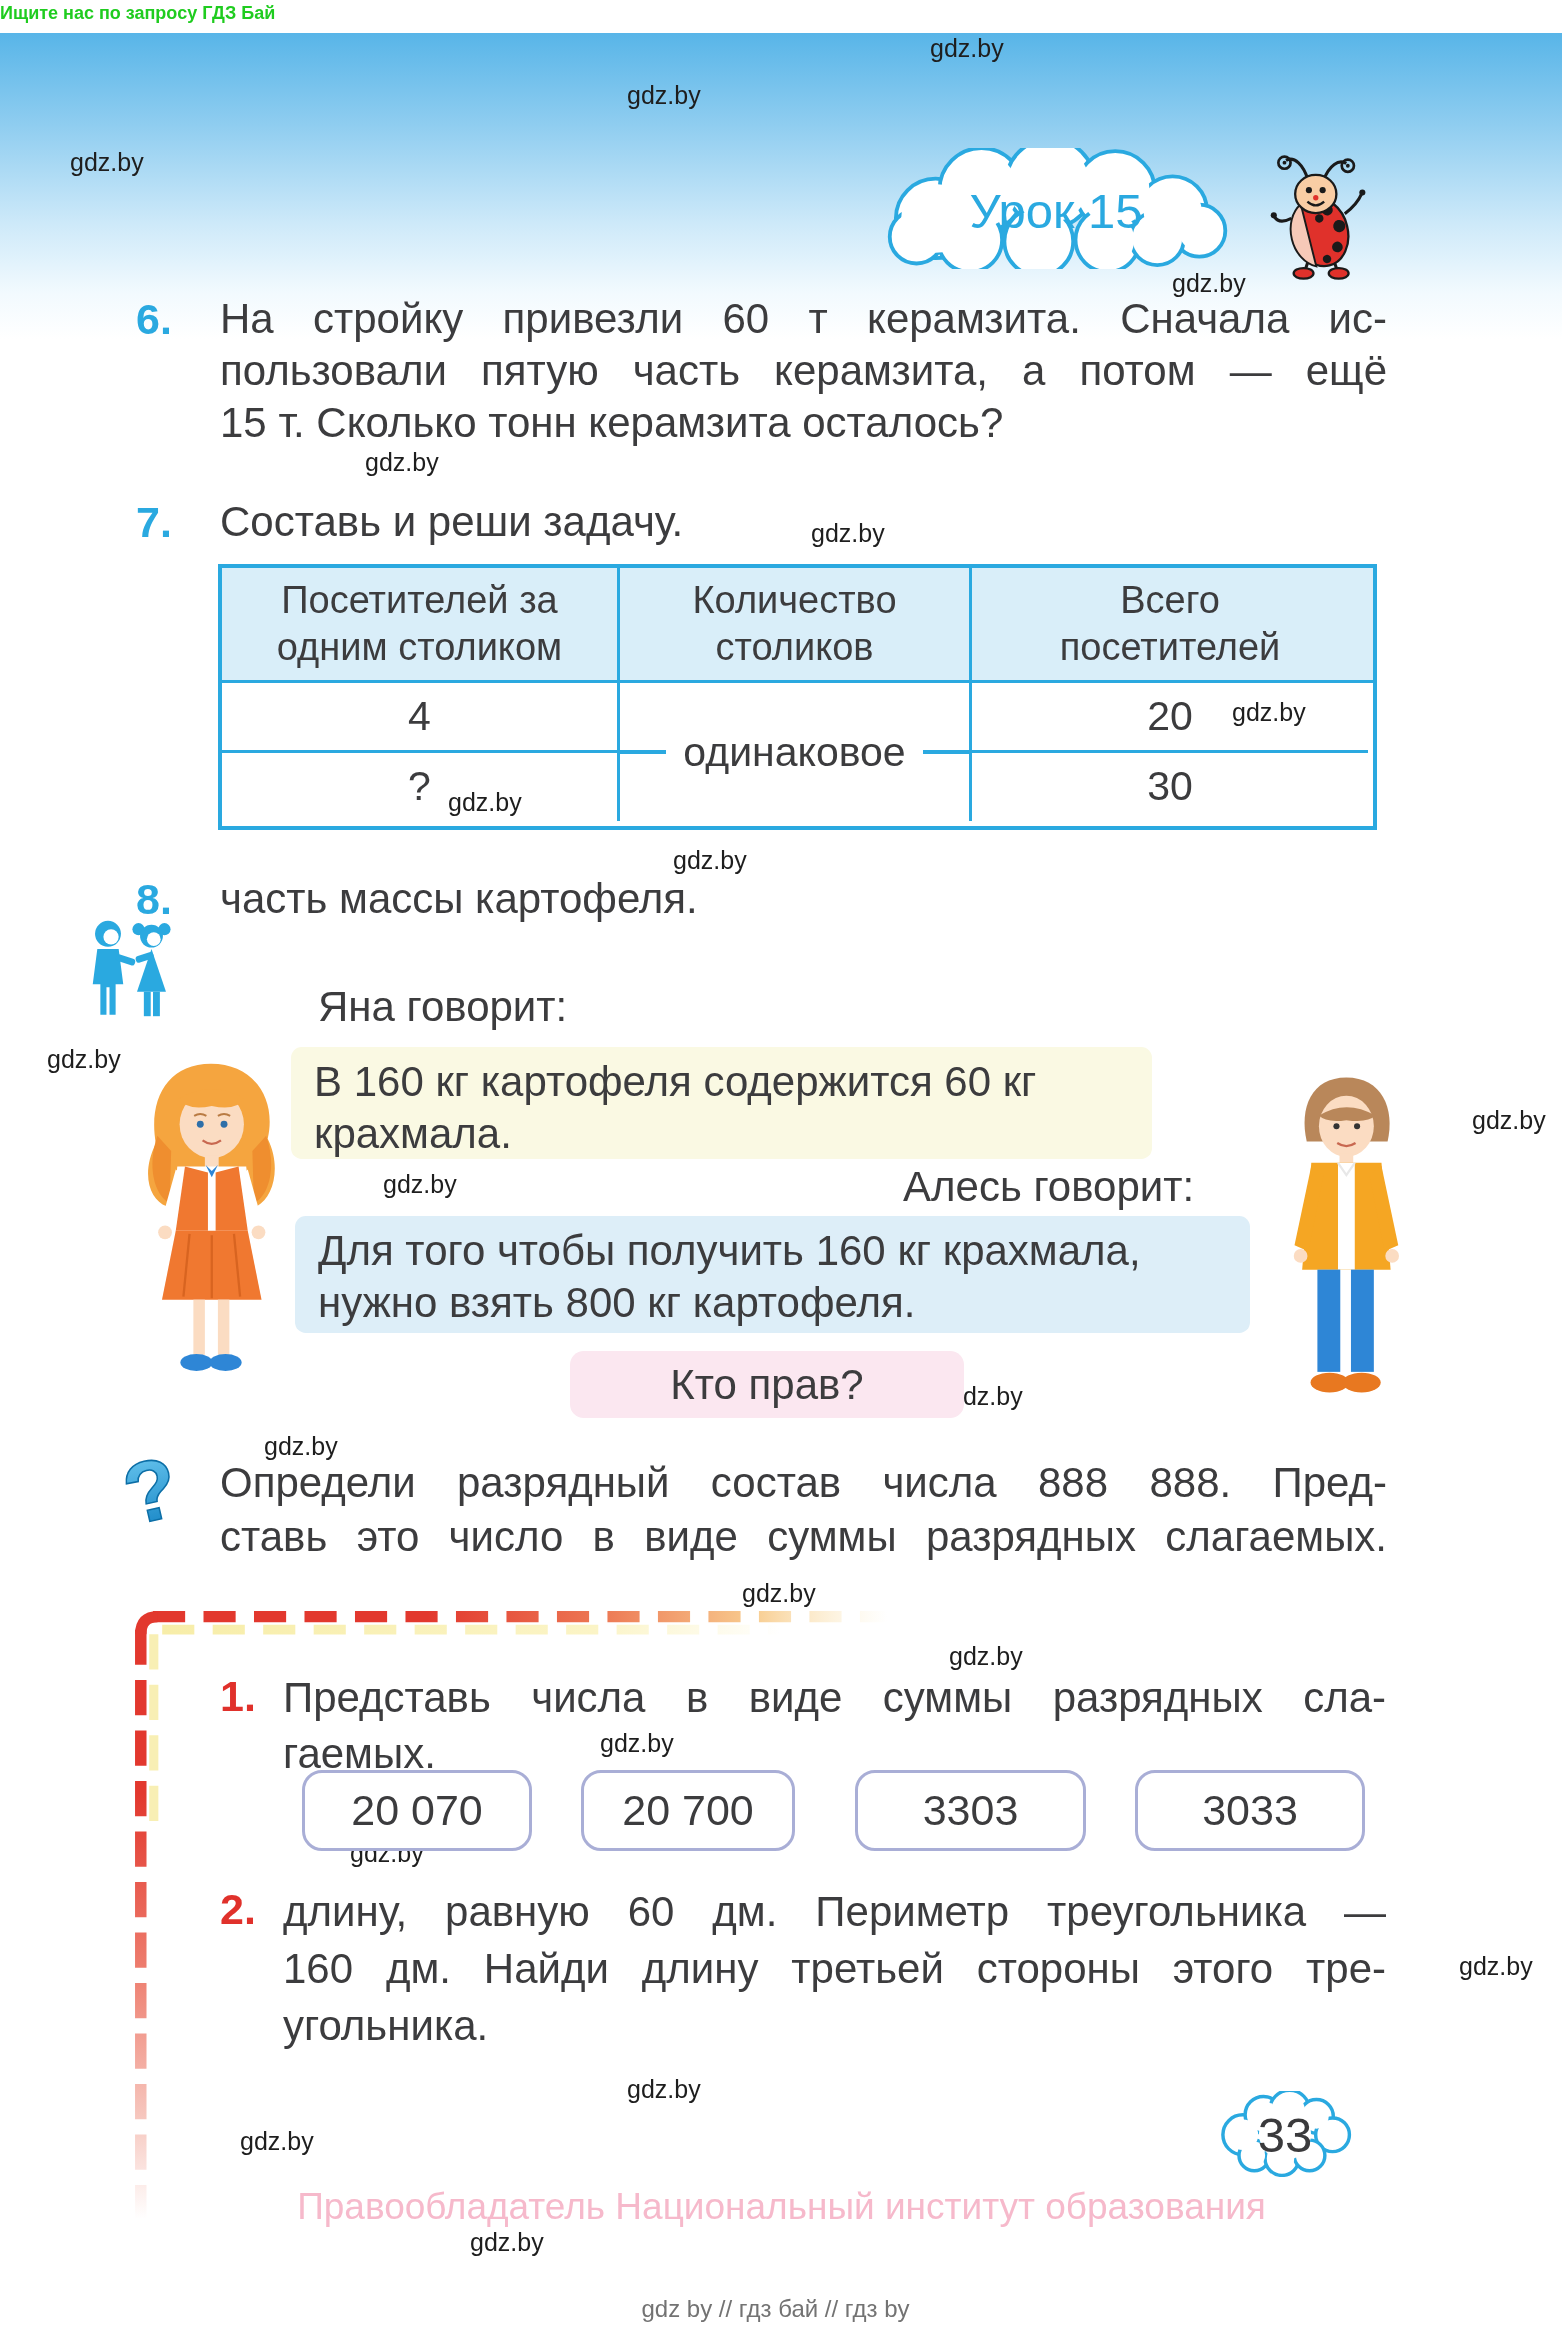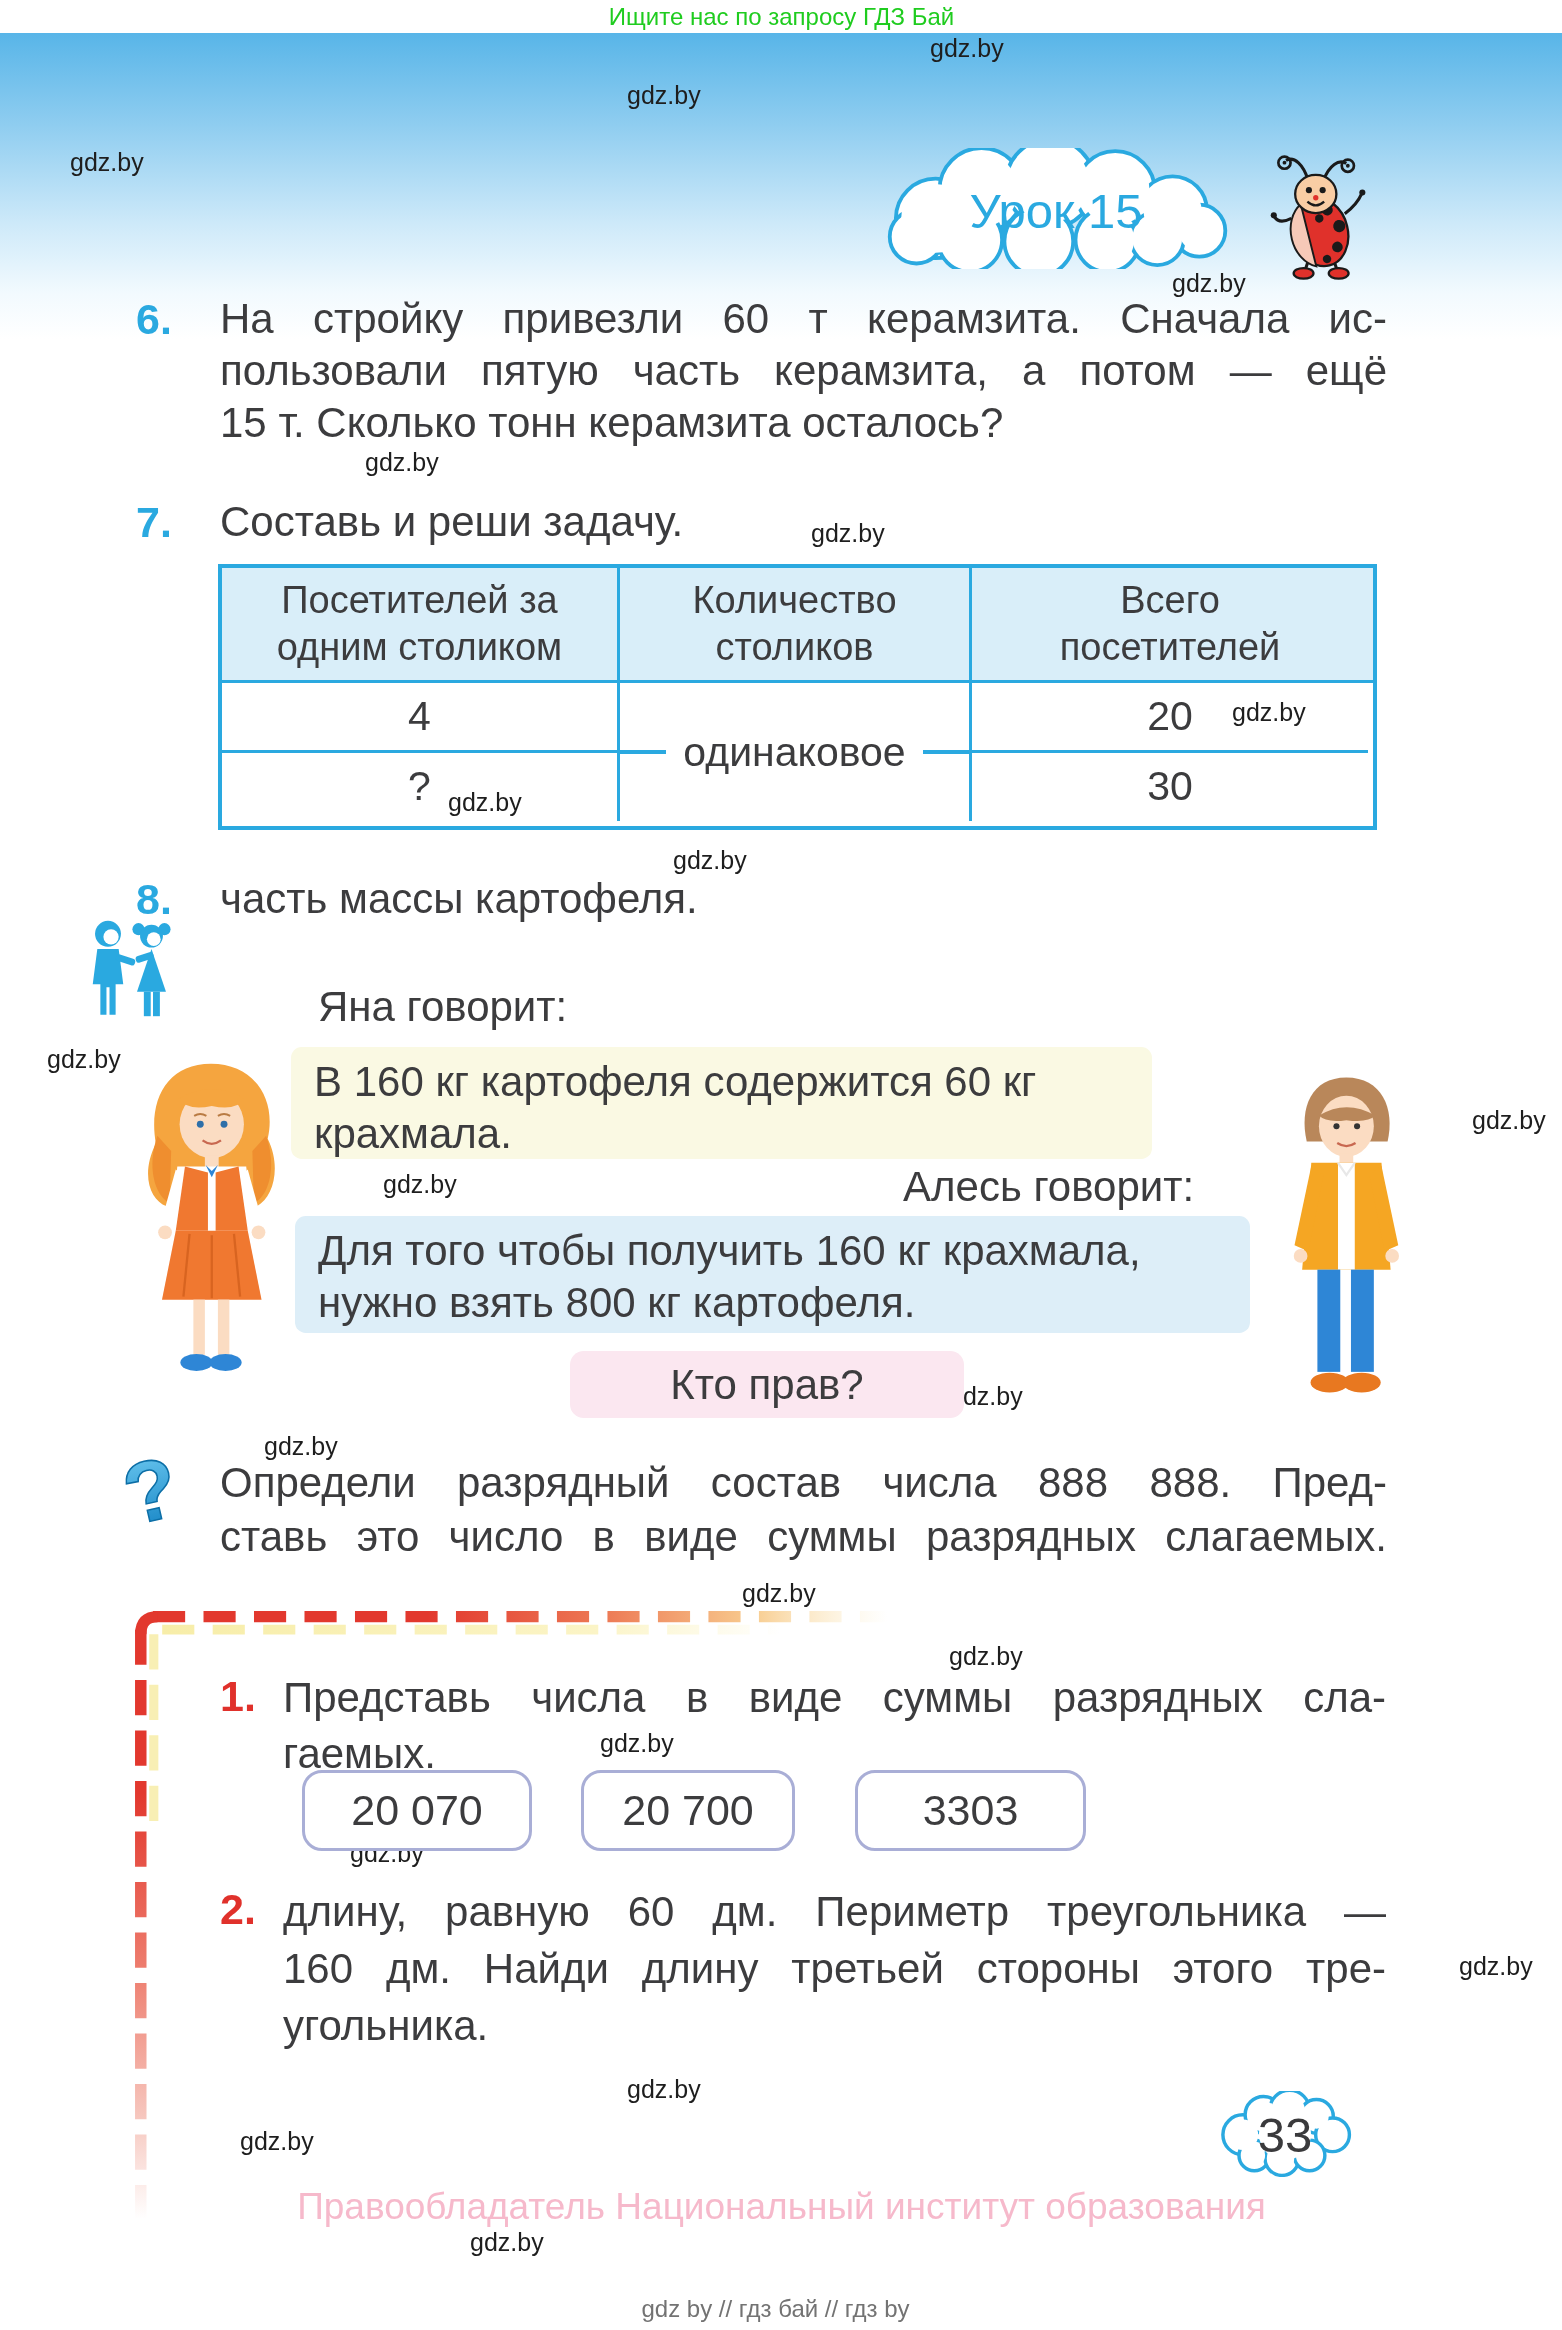--- a/index.html
+++ b/index.html
@@ -1,20 +1,20 @@
 <!DOCTYPE html>
 <html style="font-size:12.2px"><head>
 <meta charset="utf-8">
 <style>
   html,body{margin:0;padding:0;background:#fff;}
   .page{position:relative;width:1563px;height:2330px;background:#ffffff;overflow:hidden;
         font-family:"Liberation Sans","DejaVu Sans",sans-serif;color:#3C3C3E;}
   .abs{position:absolute;}
   
-  .promo{left:0;right:0;top:3.1px;text-align:center;font-size:24px;color:#1FCC1F;}
+  .promo{left:0;right:0;top:3.1px;font-size:18px;color:#1FCC1F;font-weight:bold;}
   
   .banner{left:0;top:33px;width:1563px;height:306px;
           background:linear-gradient(180deg,#58B5E8 0%,#8FCDF0 30%,#CDE9F9 62%,#F2FAFE 85%,#ffffff 100%);}
   
   .wm{position:absolute;font-size:25px;color:#1e1e1e;white-space:nowrap;}
   
   .pline{position:relative;height:52px;line-height:52px;font-size:42px;color:#3C3C3E;}
   .jl{text-align:justify;text-align-last:justify;}
   .pnum{font-size:43px;font-weight:700;line-height:52px;}
   .cyan{color:#2AA9E0;}
@@ -323,20 +323,21 @@
   </svg>
 
   <div class="abs pnum red" style="left:220px;top:1670px;">1.</div>
   <div class="abs" style="left:283px;top:1670px;width:1103px;">
     <div class="pline jl" style="height:56px;line-height:56px;">Представь числа в виде суммы разрядных сла-</div>
     <div class="pline" style="height:56px;line-height:56px;">гаемых.</div>
   </div>
   <div class="abs numbox" style="left:302px;width:230px;">20 070</div>
   <div class="abs numbox" style="left:581px;width:214px;">20 700</div>
   <div class="abs numbox" style="left:855px;width:231px;">3303</div>
+  <div class="abs numbox" style="left:1135px;width:230px;">3033</div>
 
   <div class="abs pnum red" style="left:220px;top:1883px;">2.</div>
   <div class="abs" style="left:283px;top:1883px;width:1103px;">
     <div class="pline jl" style="height:57px;line-height:57px;">длину, равную 60 дм. Периметр треугольника —</div>
     <div class="pline jl" style="height:57px;line-height:57px;">160 дм. Найди длину третьей стороны этого тре-</div>
     <div class="pline" style="height:57px;line-height:57px;">угольника.</div>
   </div>
 
   <div class="abs" style="left:1216px;top:2091px;width:138px;height:86px;">
     <svg width="138" height="86" viewBox="0 0 180 112">

